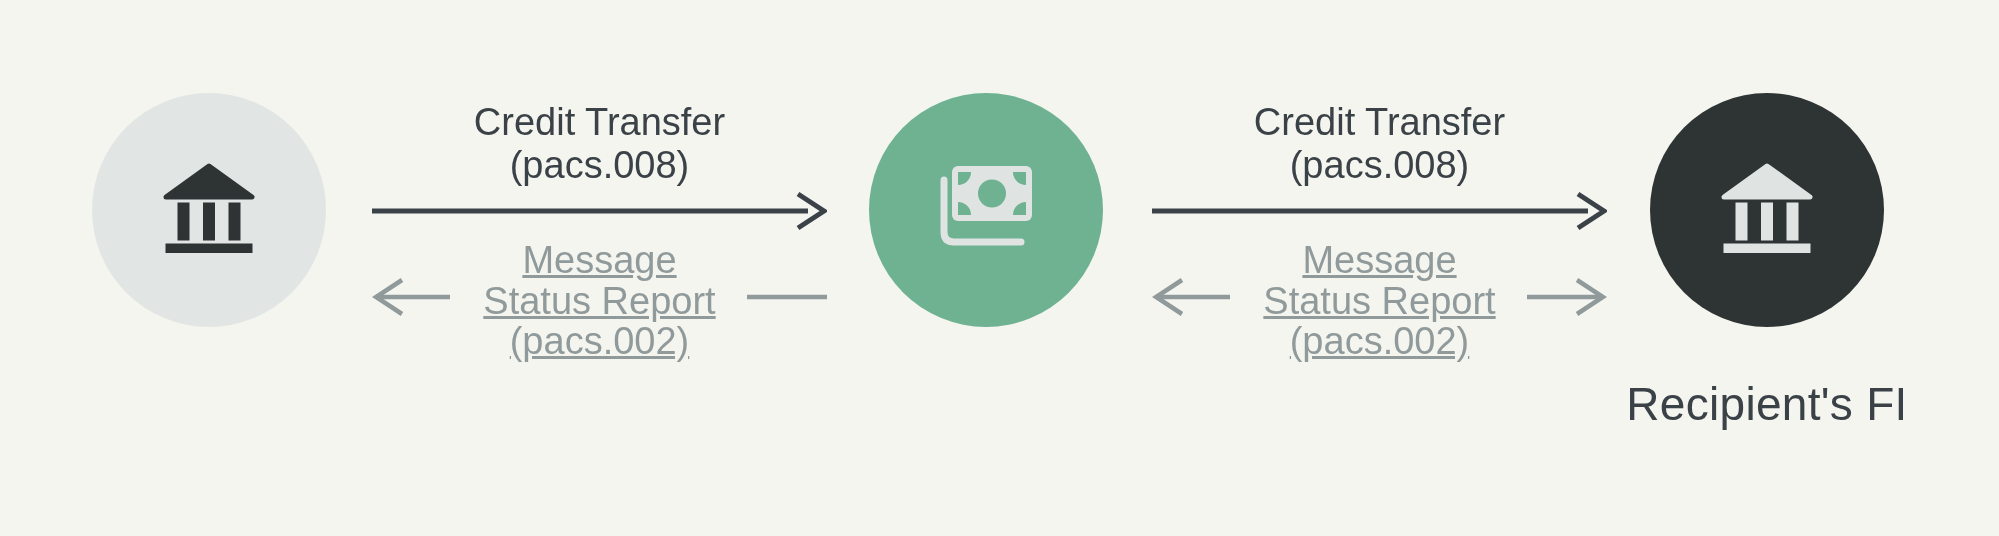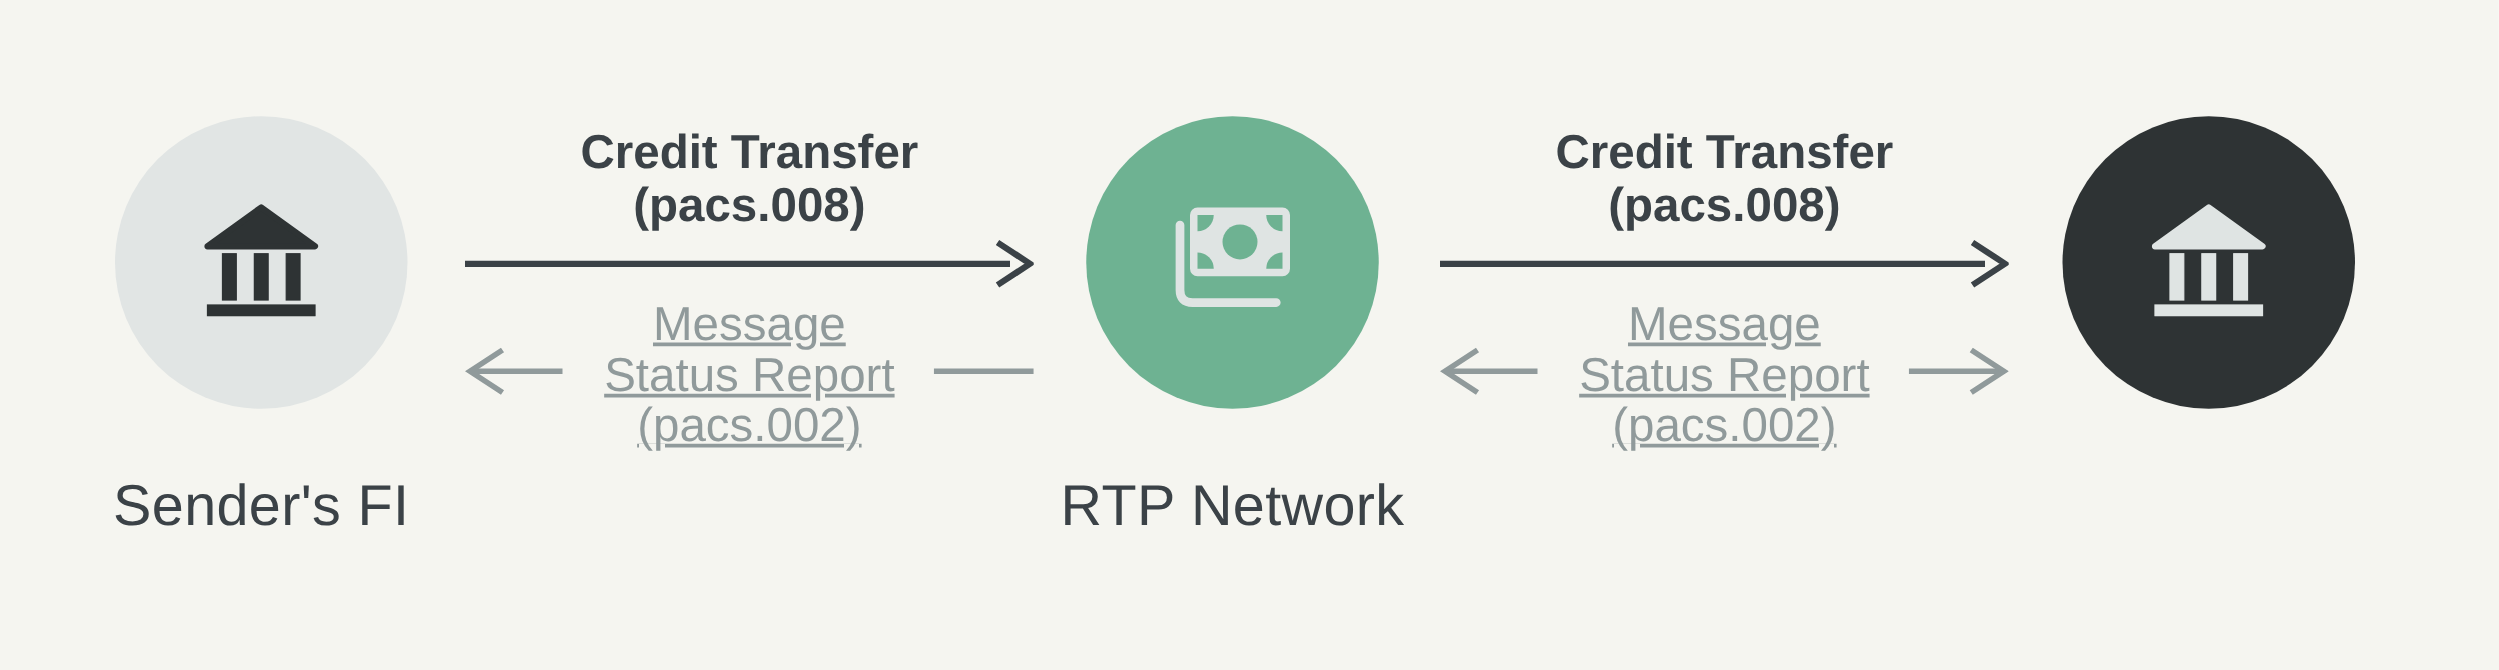--- a/index.html
+++ b/index.html
@@ -40,21 +40,21 @@
   
   .flow { position: absolute; top: 0; width: 455px; height: 536px; }
   .flow-1 { left: 372px; }
   .flow-2 { left: 1152px; }
 
   .flow-label {
     position: absolute; left: 0; right: 0;
     text-align: center; font-weight: 500;
     font-size: 38px;
   }
-  .credit-label  { top: 101px; line-height: 1.14; color: #3b4247; font-weight: bold; }
+  .credit-label  { top: 101px; line-height: 1.14; color: #3b4247; }
   .message-label { top: 240px; line-height: 1.07; color: #909a9b; text-decoration: underline; }
 
   .arrow-svg { position: absolute; display: block; }
   .dark-arrow  { left: 0; top: 189px; }
   .gray-left   { left: 0; top: 278px; }
   .gray-right  { right: 0; top: 278px; }
 
   .stroke-dark { stroke: #3b4247; fill: none; }
   .stroke-gray { stroke: #909a9b; fill: none; }
 </style>
@@ -68,54 +68,53 @@
       <span>
         <svg width="92" height="90" viewBox="0 0 92 90">
           <path class="fill-dark" d="M46 3 L89 34 L3 34 Z" stroke-width="5" stroke-linejoin="round"></path>
           <rect class="fill-dark" x="15" y="40" width="11" height="37"></rect>
           <rect class="fill-dark" x="40.5" y="40" width="11" height="37"></rect>
           <rect class="fill-dark" x="66" y="40" width="11" height="37"></rect>
           <rect class="fill-dark" x="3" y="81" width="86" height="9"></rect>
         </svg>
       </span>
     </div>
-    <div class="node-label">Sender's FI</div>
   </div>
 
   <div class="node node-rtp">
     <div class="node-circle circle-green">
       <span>
         <svg width="94" height="86" viewBox="0 0 94 86">
           <path class="stroke-gray" style="stroke:#dfe4e3" d="M5 15 L5 67 Q5 77 15 77 L82 77" stroke-width="7" fill="none" stroke-linecap="round"></path>
           <g transform="translate(13,1)">
             <rect x="0" y="0" width="80" height="55" rx="6" fill="#dfe4e3"></rect>
             <circle class="cut-green" cx="40" cy="27.5" r="14"></circle>
             <path class="cut-green" d="M6 19 A13 13 0 0 0 19 6 L6 6 Z"></path>
             <path class="cut-green" d="M61 6 A13 13 0 0 0 74 19 L74 6 Z"></path>
             <path class="cut-green" d="M6 36 A13 13 0 0 1 19 49 L6 49 Z"></path>
             <path class="cut-green" d="M61 49 A13 13 0 0 1 74 36 L74 49 Z"></path>
           </g>
         </svg>
       </span>
     </div>
-    <div class="node-label">RTP Network</div>
   </div>
 
   <div class="node node-recipient">
     <div class="node-circle circle-dark">
       <span>
         <svg width="92" height="90" viewBox="0 0 92 90">
           <path class="fill-light" d="M46 3 L89 34 L3 34 Z" stroke-width="5" stroke-linejoin="round"></path>
           <rect class="fill-light" x="15" y="40" width="11" height="37"></rect>
           <rect class="fill-light" x="40.5" y="40" width="11" height="37"></rect>
           <rect class="fill-light" x="66" y="40" width="11" height="37"></rect>
           <rect class="fill-light" x="3" y="81" width="86" height="9"></rect>
         </svg>
       </span>
     </div>
+    <div class="node-label">Recipient's FI</div>
   </div>
 
   <div class="flow flow-1">
     <div class="flow-label credit-label">
       <div>Credit Transfer</div>
       <div>(pacs.008)</div>
     </div>
     <svg class="arrow-svg dark-arrow" width="455" height="44" viewBox="0 0 455 44">
       <line class="stroke-dark" x1="0" y1="22" x2="436" y2="22" stroke-width="5"></line>
       <polyline class="stroke-dark" points="426,5 452,22 426,39" stroke-width="5" stroke-linejoin="miter"></polyline>

